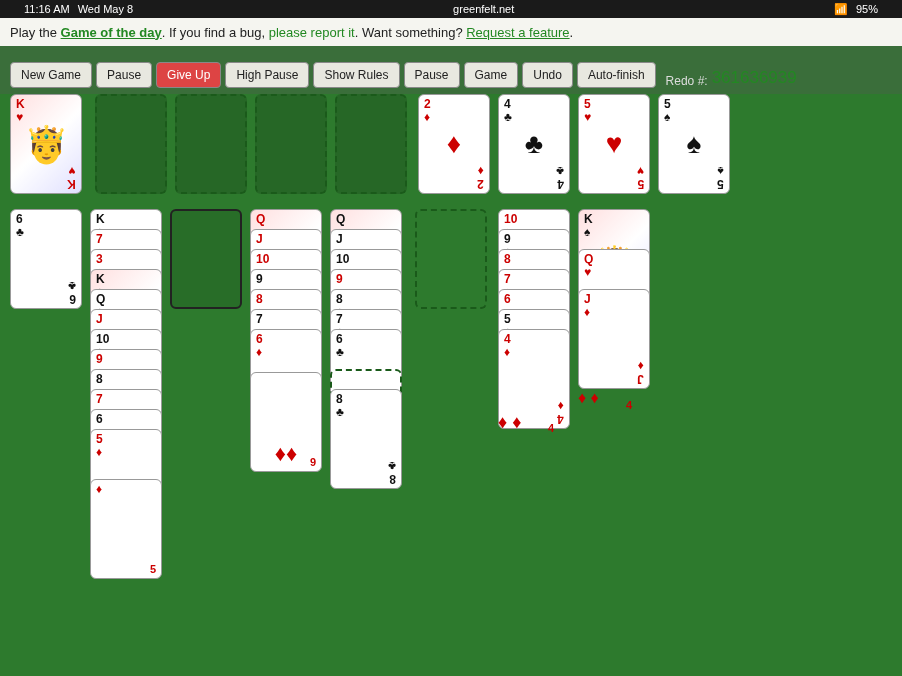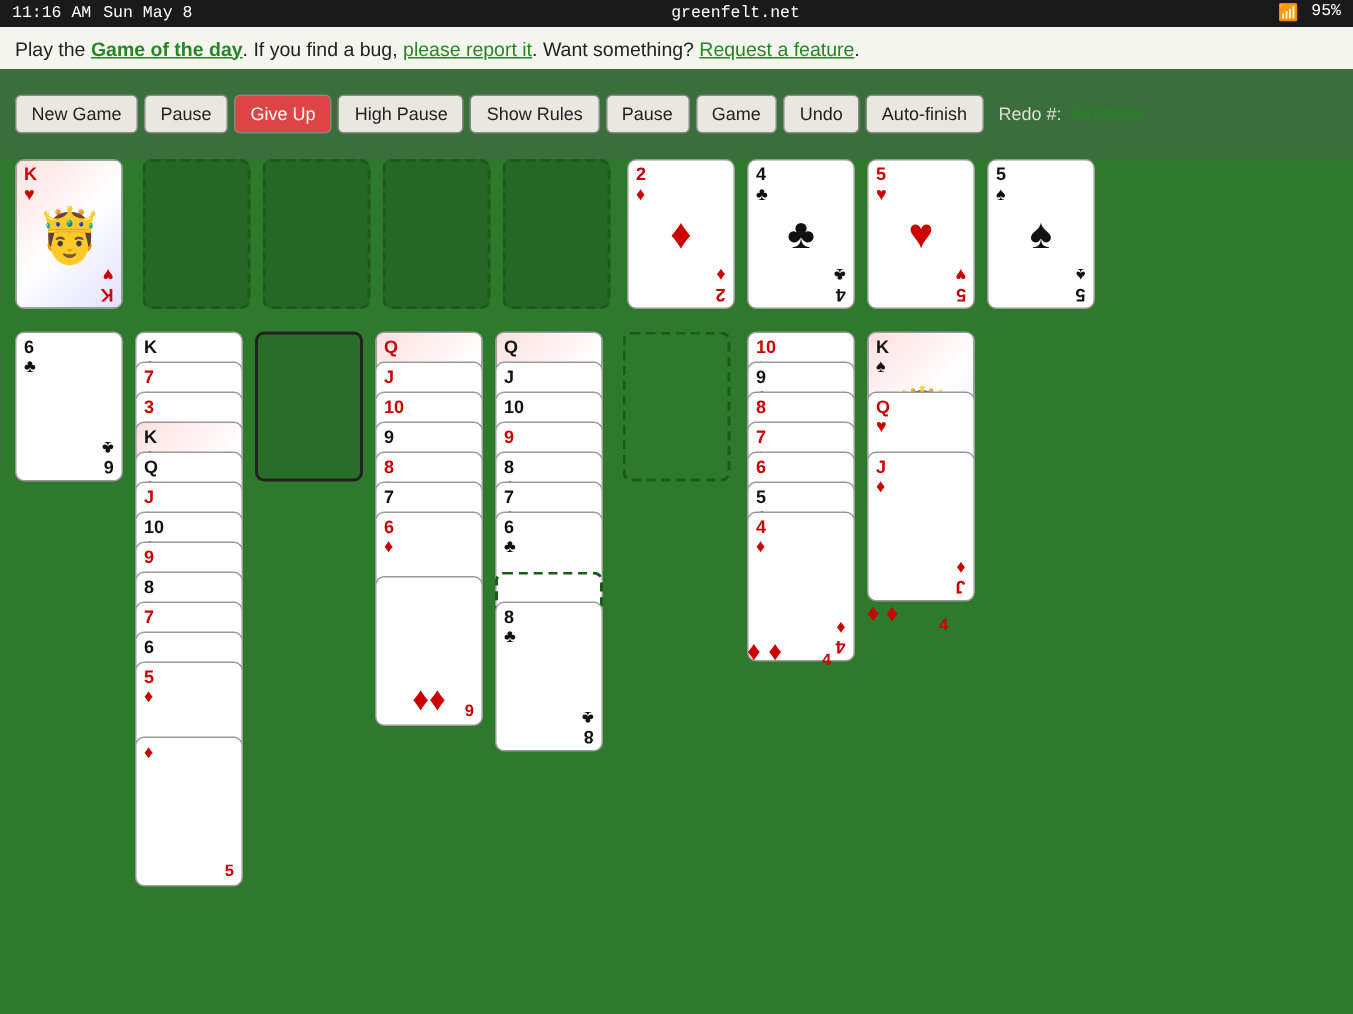--- a/index.html
+++ b/index.html
@@ -9,70 +9,69 @@
       overflow: hidden;
       font-family: -apple-system, BlinkMacSystemFont, 'Helvetica Neue', Arial, sans-serif;
       background: #2d7a2d;
     }
 
     
     #status-bar {
       background: #1a1a1a;
       color: white;
       font-size: 11px;
-      padding: 2px 8px;
+      padding: 2px 24px;
       display: flex;
       justify-content: space-between;
       align-items: center;
       height: 18px;
-      font-family: Liberation Mono, monospace;
     }
     #status-bar .left { display: flex; gap: 8px; }
     #status-bar .right { display: flex; gap: 8px; }
 
     
     #announce-bar {
       background: #f5f5f0;
       padding: 5px 10px;
       font-size: 13px;
       color: #222;
       height: 28px;
       display: flex;
       align-items: center;
     }
     #announce-bar .game-link { color: #228822; font-weight: bold; text-decoration: underline; cursor: pointer; }
-    #announce-bar .report-link { color: #228822; text-decoration: underline; cursor: pointer; }
+    #announce-bar .report-link { color: #228822; cursor: pointer; }
     #announce-bar .feature-link { color: #228822; text-decoration: underline; cursor: pointer; }
 
     
     #toolbar {
       background: #3a6e3a;
       padding: 6px 10px;
       display: flex;
-      align-items: center;
+      align-items: flex-end;
       gap: 4px;
-      height: 60px;
+      height: 48px;
     }
     .toolbar-btn {
       background: #e8e8e0;
       border: 1px solid #888;
       border-radius: 4px;
       padding: 3px 10px;
       font-size: 12px;
       cursor: pointer;
       color: #222;
       height: 26px;
     }
     .toolbar-btn.give-up {
       background: #d44;
       color: white;
     }
     .game-number {
       color: #228822;
-      font-size: 10px;
+      font-size: 17px;
       cursor: pointer;
     }
     #game-number-label {
       color: #ddd;
       font-size: 12px;
       margin-left: 6px;
     }
 
     
     #game-area {
@@ -144,21 +143,21 @@
       justify-content: center;
       font-size: 36px;
     }
   </style>
 </head>
 <body>
 
 <div id="status-bar">
   <div class="left">
     <span>11:16 AM</span>
-    <span>Sun May 8</span>
+    <span>Wed May 8</span>
   </div>
   <div>greenfelt.net</div>
   <div class="right">
     <span>📶</span>
     <span>95%</span>
   </div>
 </div>
 
 <div id="announce-bar">
   <span>

